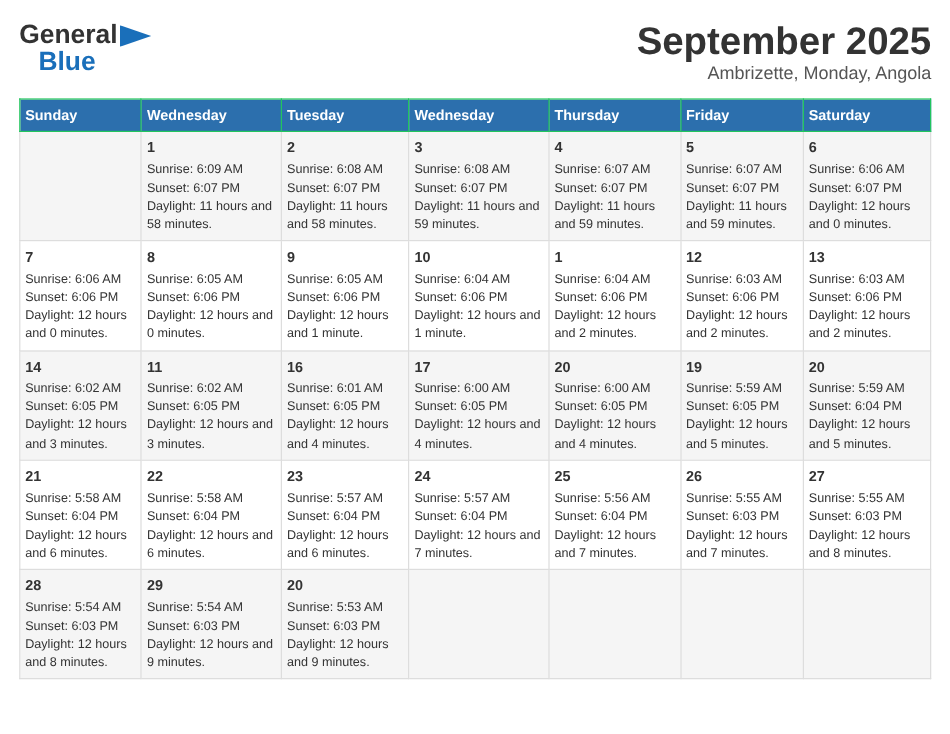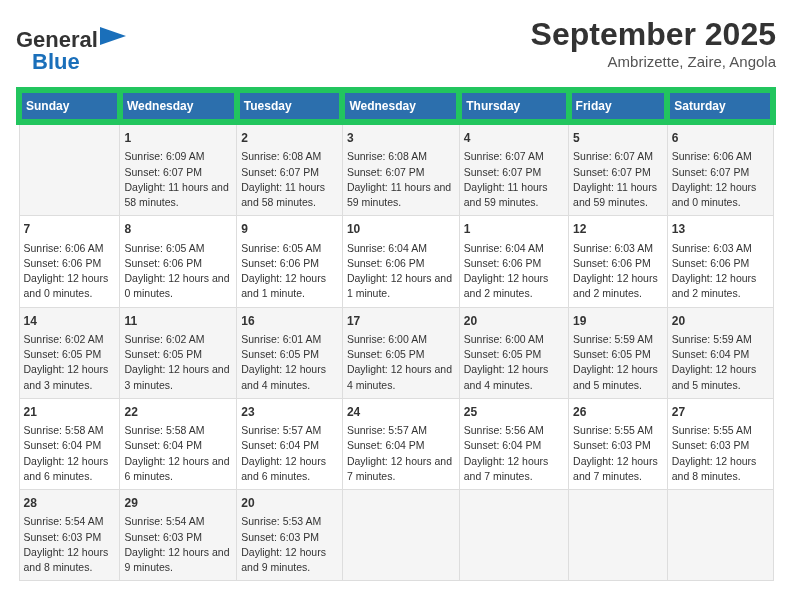--- a/index.html
+++ b/index.html
@@ -46,21 +46,21 @@
     }
     thead tr {
       background-color: #2c6fad;
       color: #fff;
     }
     thead th {
       padding: 6px 4px;
       text-align: left;
       font-size: 12px;
       font-weight: bold;
-      border: 6px solid #22c55e;
+      border: 1px solid #22c55e;
     }
     tbody tr {
       vertical-align: top;
     }
     tbody tr:nth-child(odd) {
       background-color: #f5f5f5;
     }
     tbody tr:nth-child(even) {
       background-color: #fff;
     }
@@ -78,32 +78,32 @@
       display: block;
       margin-bottom: 2px;
     }
   </style>
 </head>
 <body>
 
 <div class="header">
   <div class="logo">
     <div class="logo-line">
-      <span style="font-size:22px;font-weight:bold;color:#333;margin-top:11px;">
+      <span style="font-size:22px;font-weight:bold;color:#333;">
         <span style="color:#333;">General</span>
       </span>
       <svg width="26" height="18" viewBox="0 0 26 18" style="margin-left:2px;margin-top:2px;">
         <polygon points="0,18 26,9 0,0" fill="#1a6fba"></polygon>
       </svg>
     </div>
     <span style="font-size:22px;font-weight:bold;color:#1a6fba;margin-top:-4px;margin-left:16px;">Blue</span>
   </div>
   <div class="title-block">
     <h1>September 2025</h1>
-    <h2>Ambrizette, Zaire, Angola</h2>
+    <h2>Ambrizette, Monday, Angola</h2>
   </div>
 </div>
 
 <table>
   <thead>
     <tr>
     <th>Sunday</th>
         <th>Wednesday</th>
         <th>Tuesday</th>
         <th>Wednesday</th>

